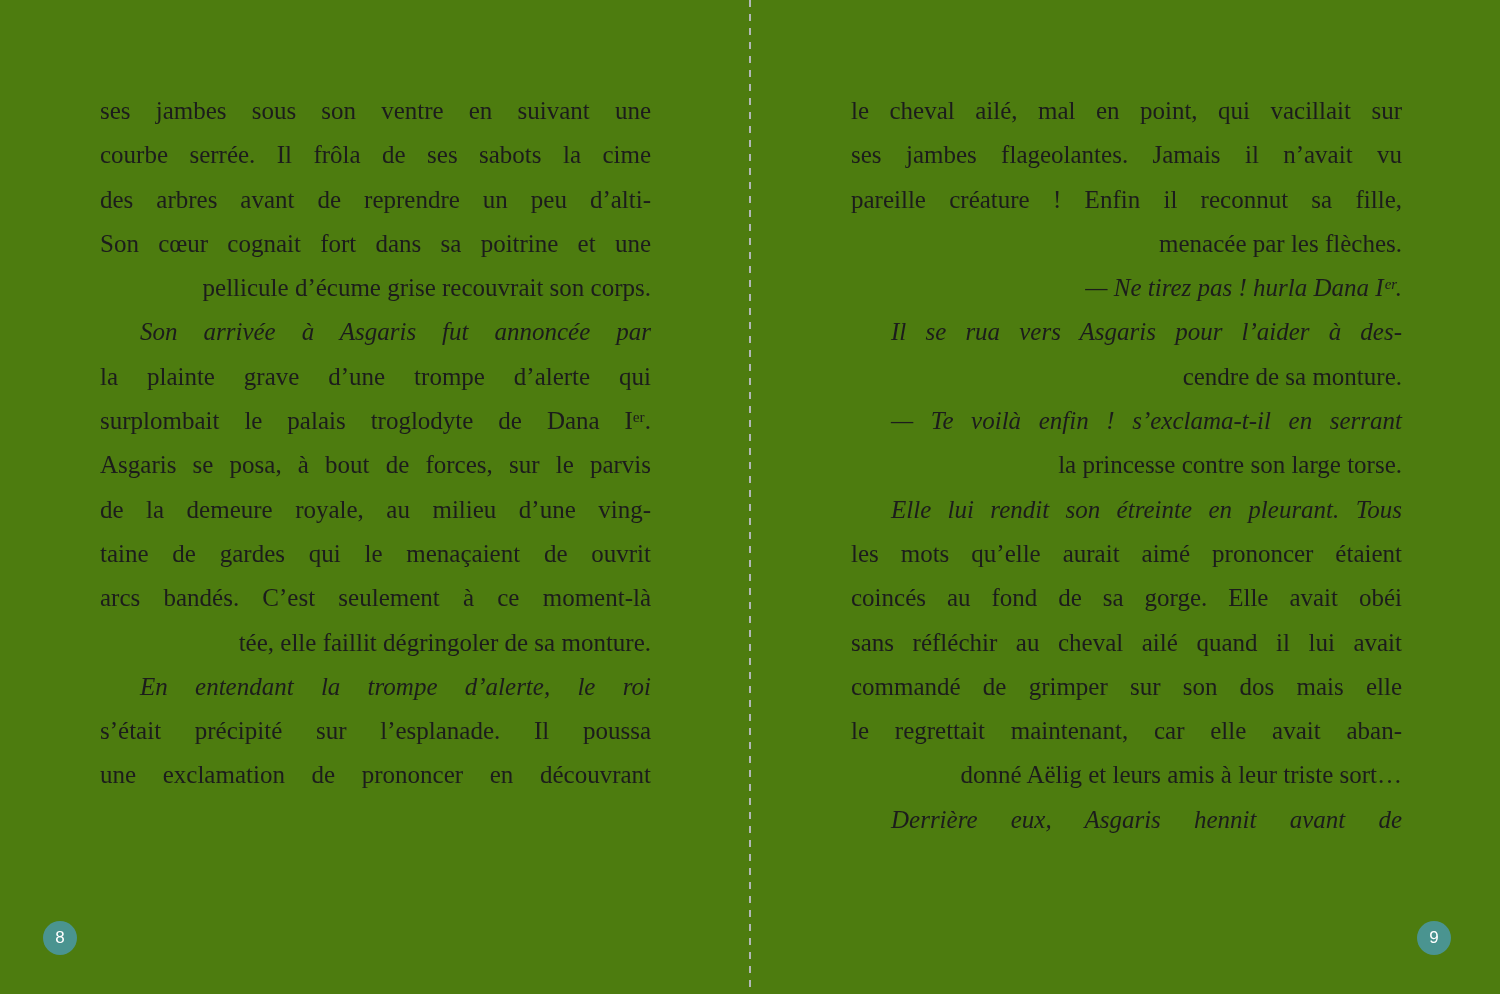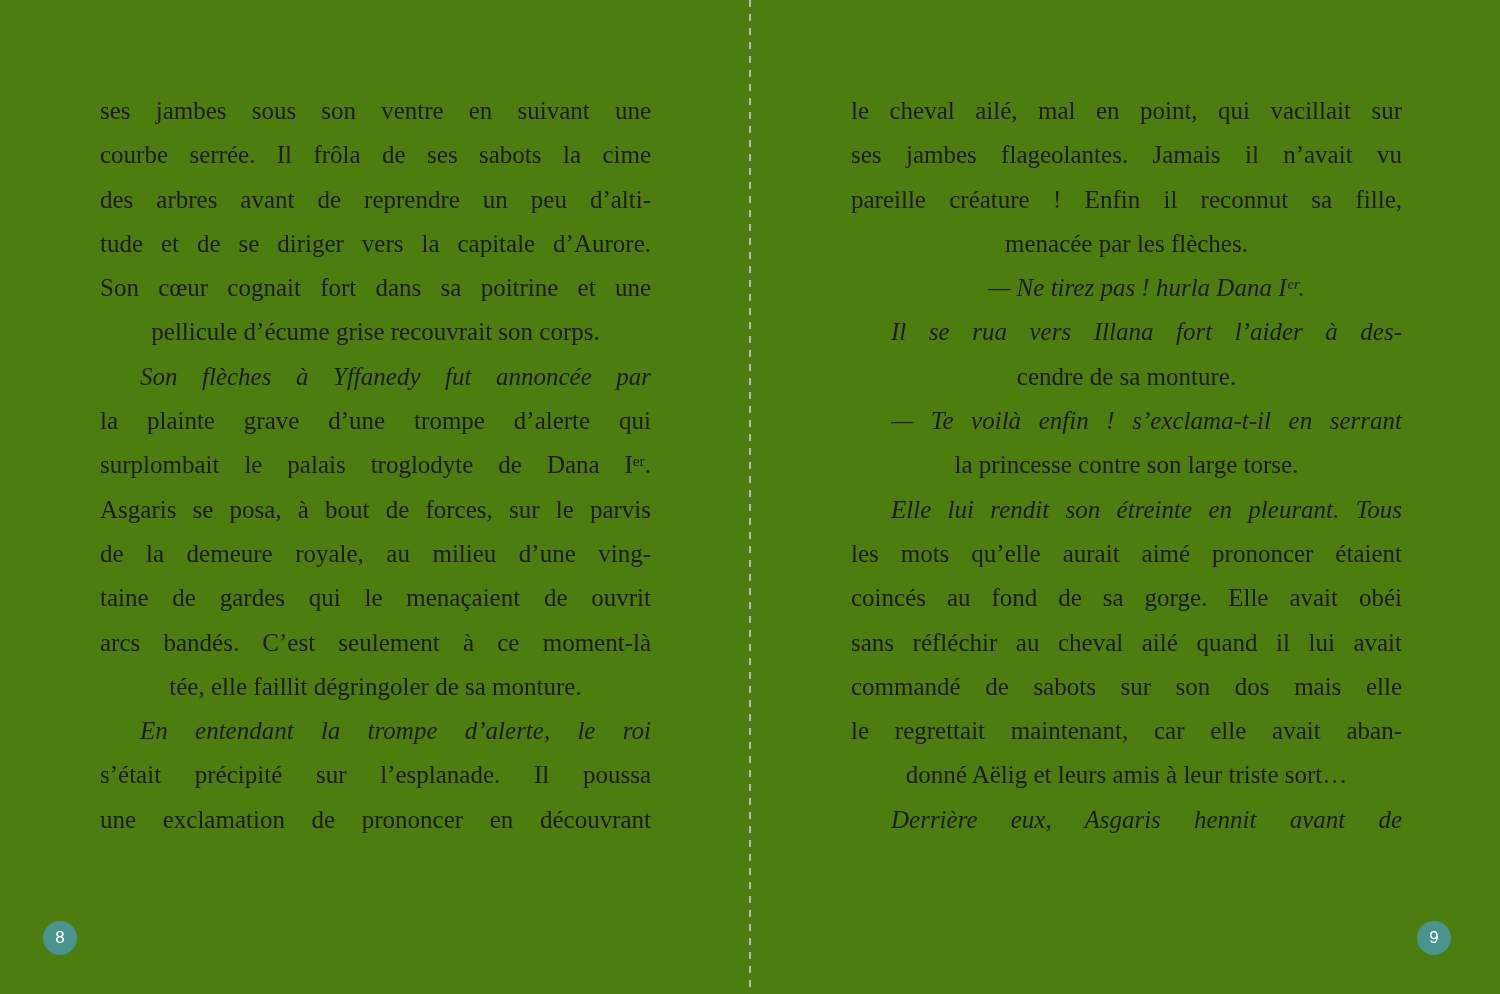--- a/index.html
+++ b/index.html
@@ -18,21 +18,21 @@
     width: 551px;
     font-size: 25px;
   }
   .text-block.left  { left: 100px; }
   .text-block.right { left: 851px; }
   .paragraph { margin: 0; padding: 0; }
   .line {
     height: 44.3px;
     line-height: 44.3px;
     white-space: normal;
-    text-align: center;
+    text-align: right;
   }
   .line.just {
     text-align: justify;
     text-align-last: justify;
   }
   .line.indent { padding-left: 40px; font-style: italic; }
   .divider {
     position: absolute;
     left: 749px;
     top: 0;
@@ -62,26 +62,25 @@
 </head>
 <body>
 
 <div class="canvas">
 
   <div class="text-block left">
       <div class="paragraph">
         <div class="line just">ses jambes sous son ventre en suivant une</div>
         <div class="line just">courbe serrée. Il frôla de ses sabots la cime</div>
         <div class="line just">des arbres avant de reprendre un peu d’alti-</div>
-        <div class="line just">tude et de se diriger vers la capitale d’Aurore.</div>
         <div class="line just">Son cœur cognait fort dans sa poitrine et une</div>
         <div class="line">pellicule d’écume grise recouvrait son corps.</div>
       </div>
       <div class="paragraph">
-        <div class="line just indent">Son flèches à Yffanedy fut annoncée par</div>
+        <div class="line just indent">Son arrivée à Asgaris fut annoncée par</div>
         <div class="line just">la plainte grave d’une trompe d’alerte qui</div>
         <div class="line just">surplombait le palais troglodyte de Dana Iᵉʳ.</div>
         <div class="line just">Asgaris se posa, à bout de forces, sur le parvis</div>
         <div class="line just">de la demeure royale, au milieu d’une ving-</div>
         <div class="line just">taine de gardes qui le menaçaient de ouvrit</div>
         <div class="line just">arcs bandés. C’est seulement à ce moment-là</div>
         <div class="line">tée, elle faillit dégringoler de sa monture.</div>
       </div>
       <div class="paragraph">
         <div class="line just indent">En entendant la trompe d’alerte, le roi</div>
@@ -96,33 +95,33 @@
       <div class="paragraph">
         <div class="line just">le cheval ailé, mal en point, qui vacillait sur</div>
         <div class="line just">ses jambes flageolantes. Jamais il n’avait vu</div>
         <div class="line just">pareille créature ! Enfin il reconnut sa fille,</div>
         <div class="line">menacée par les flèches.</div>
       </div>
       <div class="paragraph">
         <div class="line indent">— Ne tirez pas ! hurla Dana Iᵉʳ.</div>
       </div>
       <div class="paragraph">
-        <div class="line just indent">Il se rua vers Illana fort l’aider à des-</div>
+        <div class="line just indent">Il se rua vers Asgaris pour l’aider à des-</div>
         <div class="line">cendre de sa monture.</div>
       </div>
       <div class="paragraph">
         <div class="line just indent">— Te voilà enfin ! s’exclama-t-il en serrant</div>
         <div class="line">la princesse contre son large torse.</div>
       </div>
       <div class="paragraph">
         <div class="line just indent">Elle lui rendit son étreinte en pleurant. Tous</div>
         <div class="line just">les mots qu’elle aurait aimé prononcer étaient</div>
         <div class="line just">coincés au fond de sa gorge. Elle avait obéi</div>
         <div class="line just">sans réfléchir au cheval ailé quand il lui avait</div>
-        <div class="line just">commandé de sabots sur son dos mais elle</div>
+        <div class="line just">commandé de grimper sur son dos mais elle</div>
         <div class="line just">le regrettait maintenant, car elle avait aban-</div>
         <div class="line">donné Aëlig et leurs amis à leur triste sort…</div>
       </div>
       <div class="paragraph">
         <div class="line just indent">Derrière eux, Asgaris hennit avant de</div>
       </div>
     </div>
 
   <div class="page-badge left" style="background: rgb(74, 148, 144);">
     <span>8</span>

